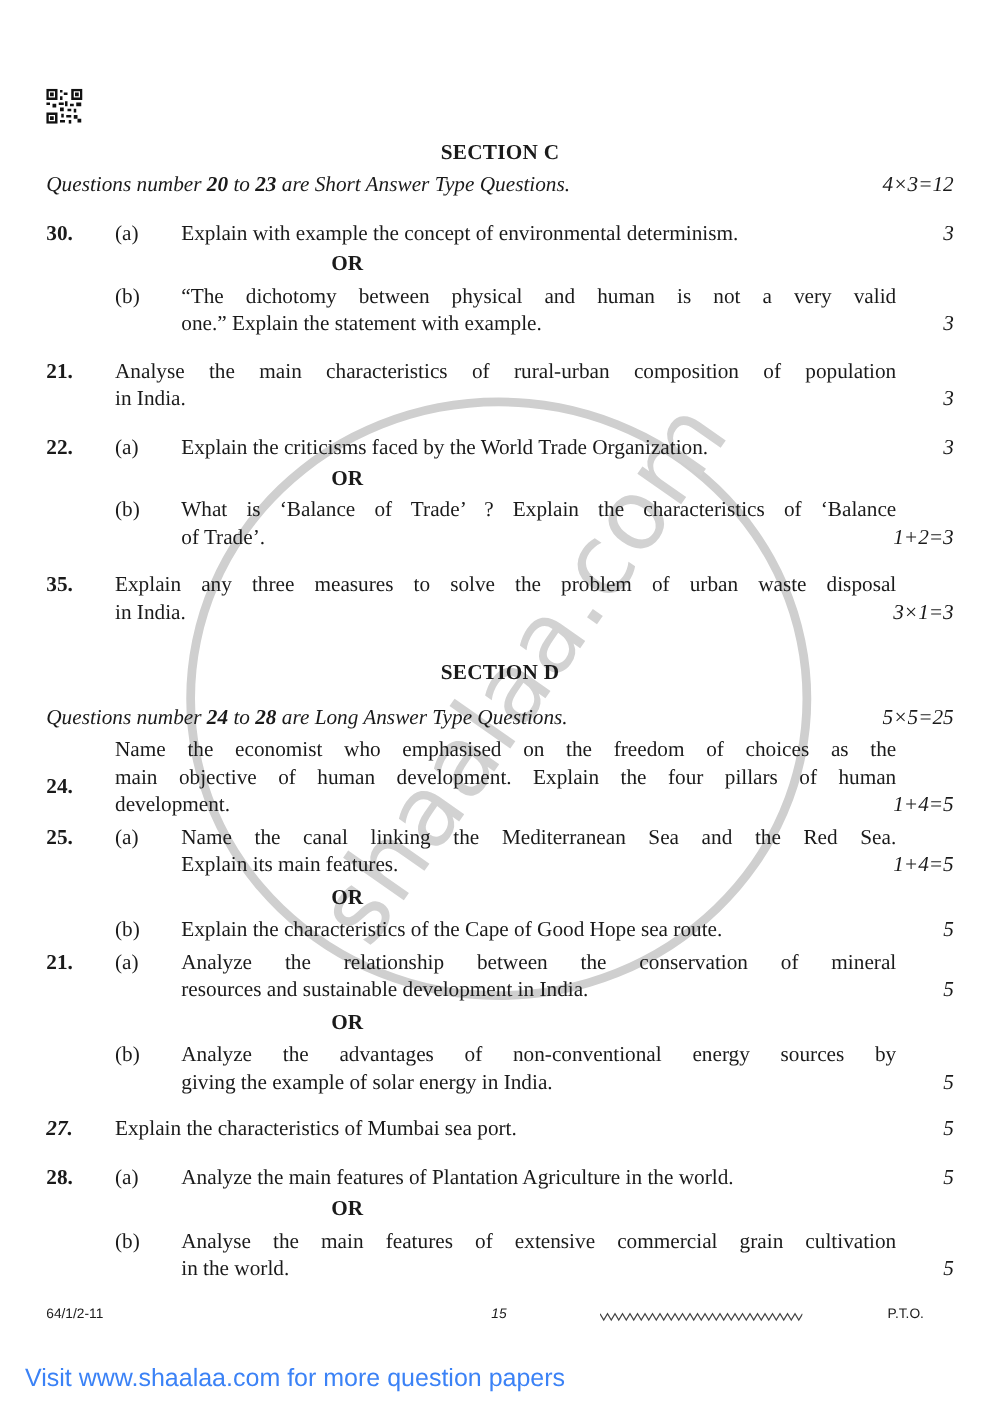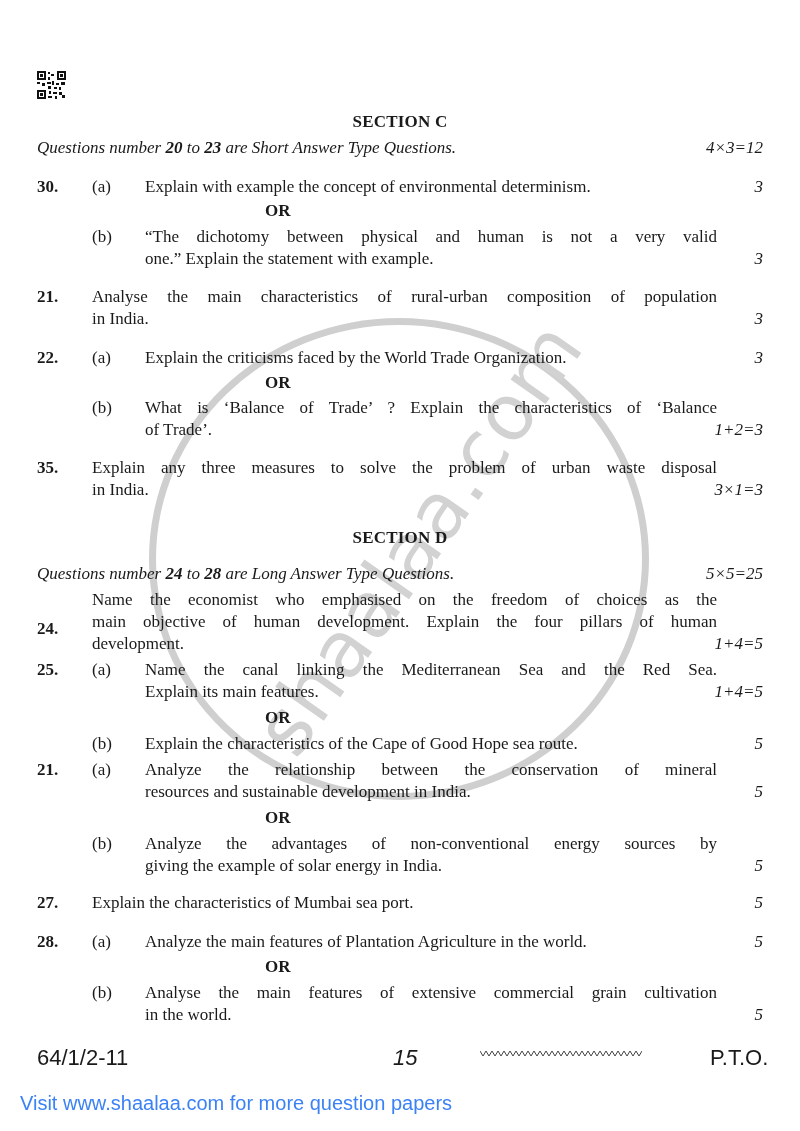--- a/index.html
+++ b/index.html
@@ -36,21 +36,21 @@
   }
   .instr b { font-weight: bold; }
   .instr .instr-marks { position: absolute; right: 0; top: 0; font-style: italic; }
   .qnum { position: absolute; left: 37px; font-weight: bold; font-size: 17px; }
   .sub { position: absolute; left: 92px; font-size: 17px; }
   .txt { position: absolute; font-size: 17px; text-align: justify; text-align-last: justify; }
   .txt.last { text-align-last: left; }
   .marks { position: absolute; right: 37px; font-style: italic; font-size: 17px; text-align: right; }
   .or { position: absolute; left: 265px; font-weight: bold; font-size: 17px; }
 
-  .footer { position: absolute; font-family: "Liberation Sans", sans-serif; font-size: 22px; }
+  .footer { position: absolute; font-family: "Liberation Sans", sans-serif; font-size: 11px; }
   .zigzag { position: absolute; left: 480px; top: 1048px; }
   .visit { position: absolute; left: 20px; top: 1092px; font-family: "Liberation Sans", sans-serif; font-size: 20px; color: #3b82f6; }
 </style>
 </head>
 <body>
 
 <div class="page">
 
   <div class="wm-circle"></div>
   <div class="wm-text">shaalaa.com</div>
@@ -164,21 +164,21 @@
       <div class="txt last" style="left:145px; width:572px; top:782px;">resources and sustainable development in India.</div>
       <div class="marks" style="top:782px;">5</div>
       <div class="or" style="top:808px;">OR</div>
       <div class="sub" style="top:834px;">(b)</div>
       <div class="txt" style="left:145px; width:572px; top:834px;">Analyze the advantages of non-conventional energy sources by</div>
       <div class="txt last" style="left:145px; width:572px; top:856px;">giving the example of solar energy in India.</div>
       <div class="marks" style="top:856px;">5</div>
     </div>
 
     <div>
-      <div class="qnum" style="top:893px;">27.</div>
+      <div class="qnum" style="top:893px;font-style:italic;">27.</div>
       <div class="txt last" style="left:92px; width:625px; top:893px;">Explain the characteristics of Mumbai sea port.</div>
       <div class="marks" style="top:893px;">5</div>
     </div>
 
     <div>
       <div class="qnum" style="top:932px;">28.</div>
       <div class="sub" style="top:932px;">(a)</div>
       <div class="txt last" style="left:145px; width:572px; top:932px;">Analyze the main features of Plantation Agriculture in the world.</div>
       <div class="marks" style="top:932px;">5</div>
       <div class="or" style="top:957px;">OR</div>

